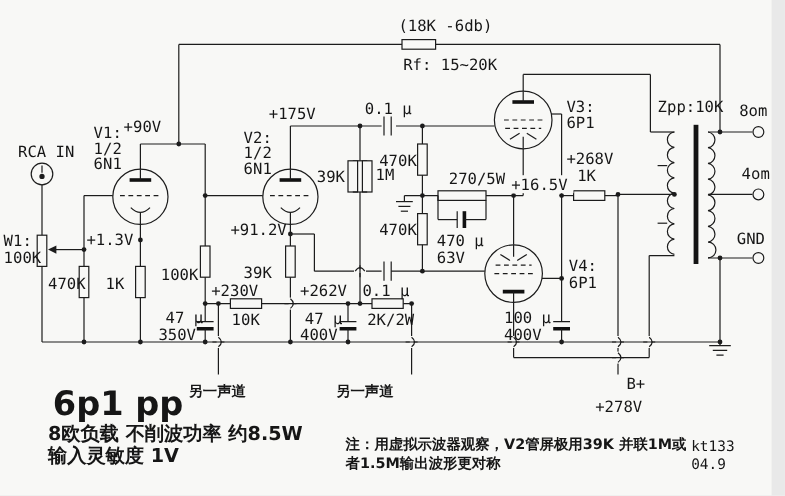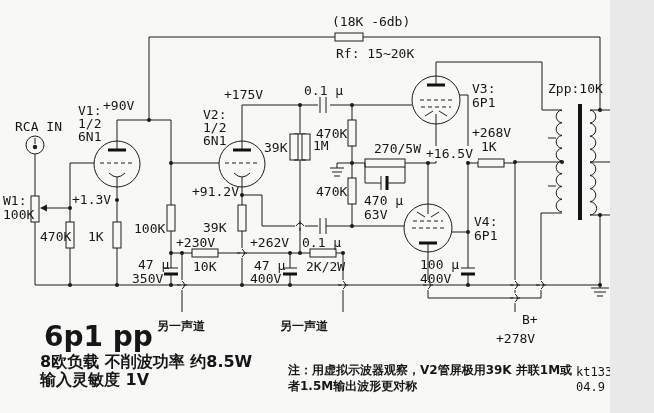--- a/index.html
+++ b/index.html
@@ -1,17 +1,17 @@
 <!DOCTYPE html>
 <html><head>
 <meta charset="utf-8">
 <style>
   html,body{margin:0;padding:0;background:#e9e9e9;}
-  .stage{position:relative;width:586px;height:413px;background:#f8f8f6;overflow:hidden;
-         font-family:"DejaVu Sans Mono", monospace;padding-left:24px;}
+  .stage{position:relative;width:643px;height:413px;background:#f8f8f6;overflow:hidden;
+         font-family:"DejaVu Sans Mono", monospace;}
   svg{position:absolute;left:0;top:0;}
   .wire{stroke:#1c1c1c;stroke-width:1;fill:none;}
   .thick{stroke:#111;stroke-width:3;fill:none;}
   .comp{fill:#f8f8f6;stroke:#1c1c1c;stroke-width:1;}
   .dot{fill:#1c1c1c;}
   .dash{stroke:#1c1c1c;stroke-width:1;stroke-dasharray:4 3;fill:none;}
   .core{fill:#141414;}
   text{fill:#161616;}
   .lbl{font-family:"DejaVu Sans Mono", monospace;}
   .cjk{font-family:"DejaVu Sans", "Liberation Sans", sans-serif;font-weight:bold;}

